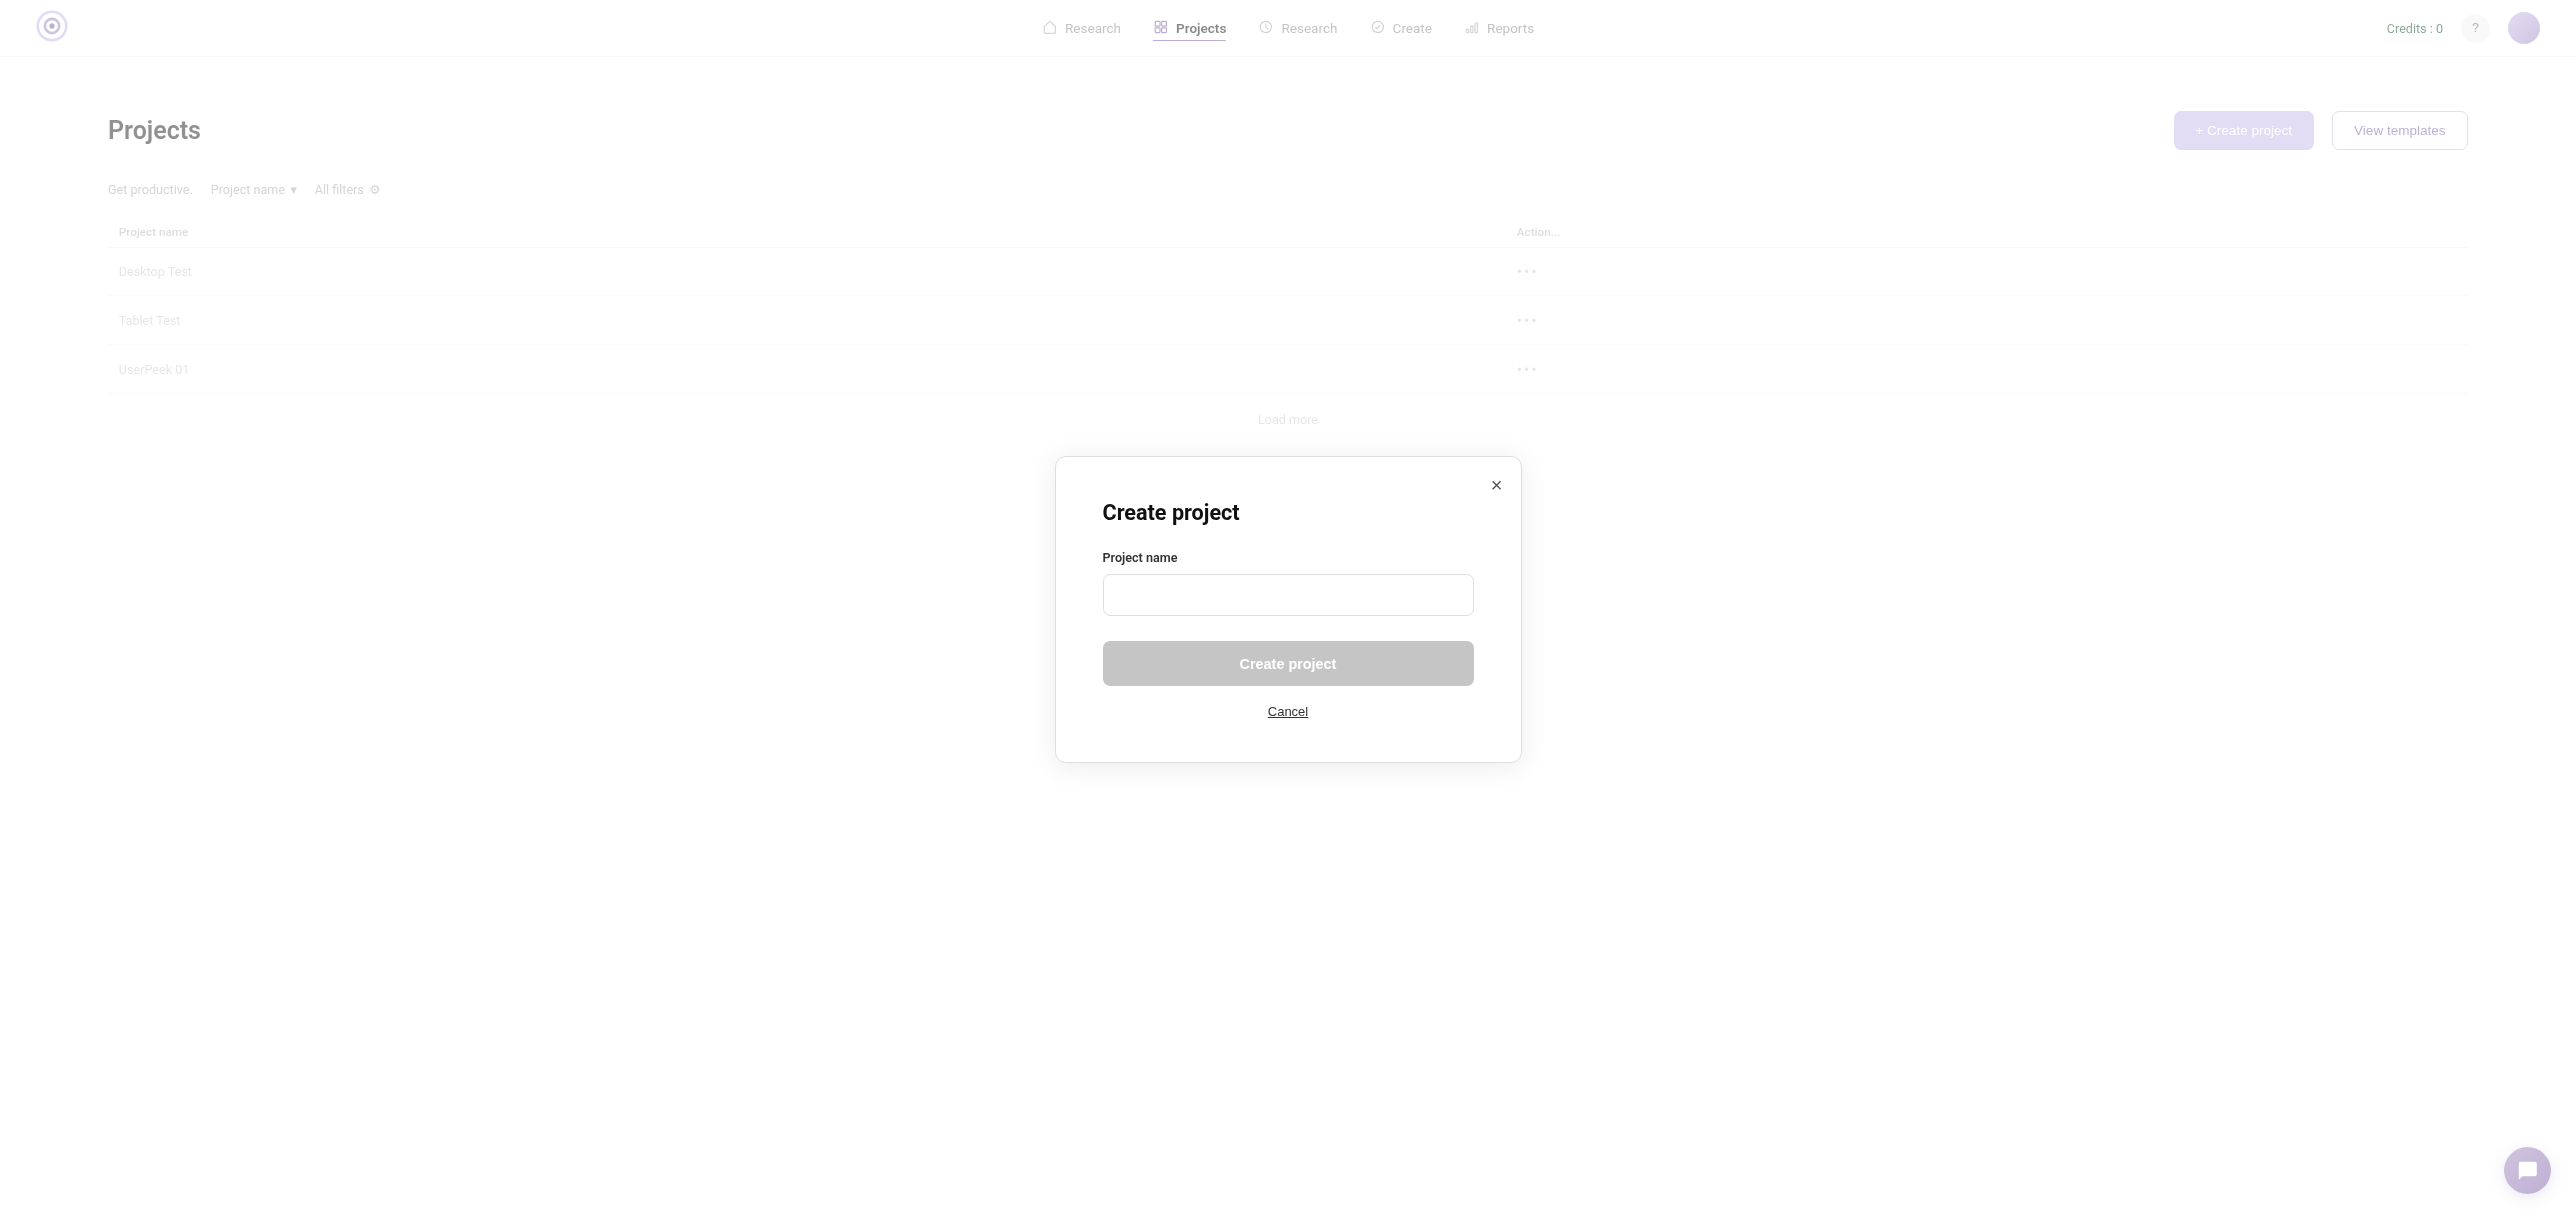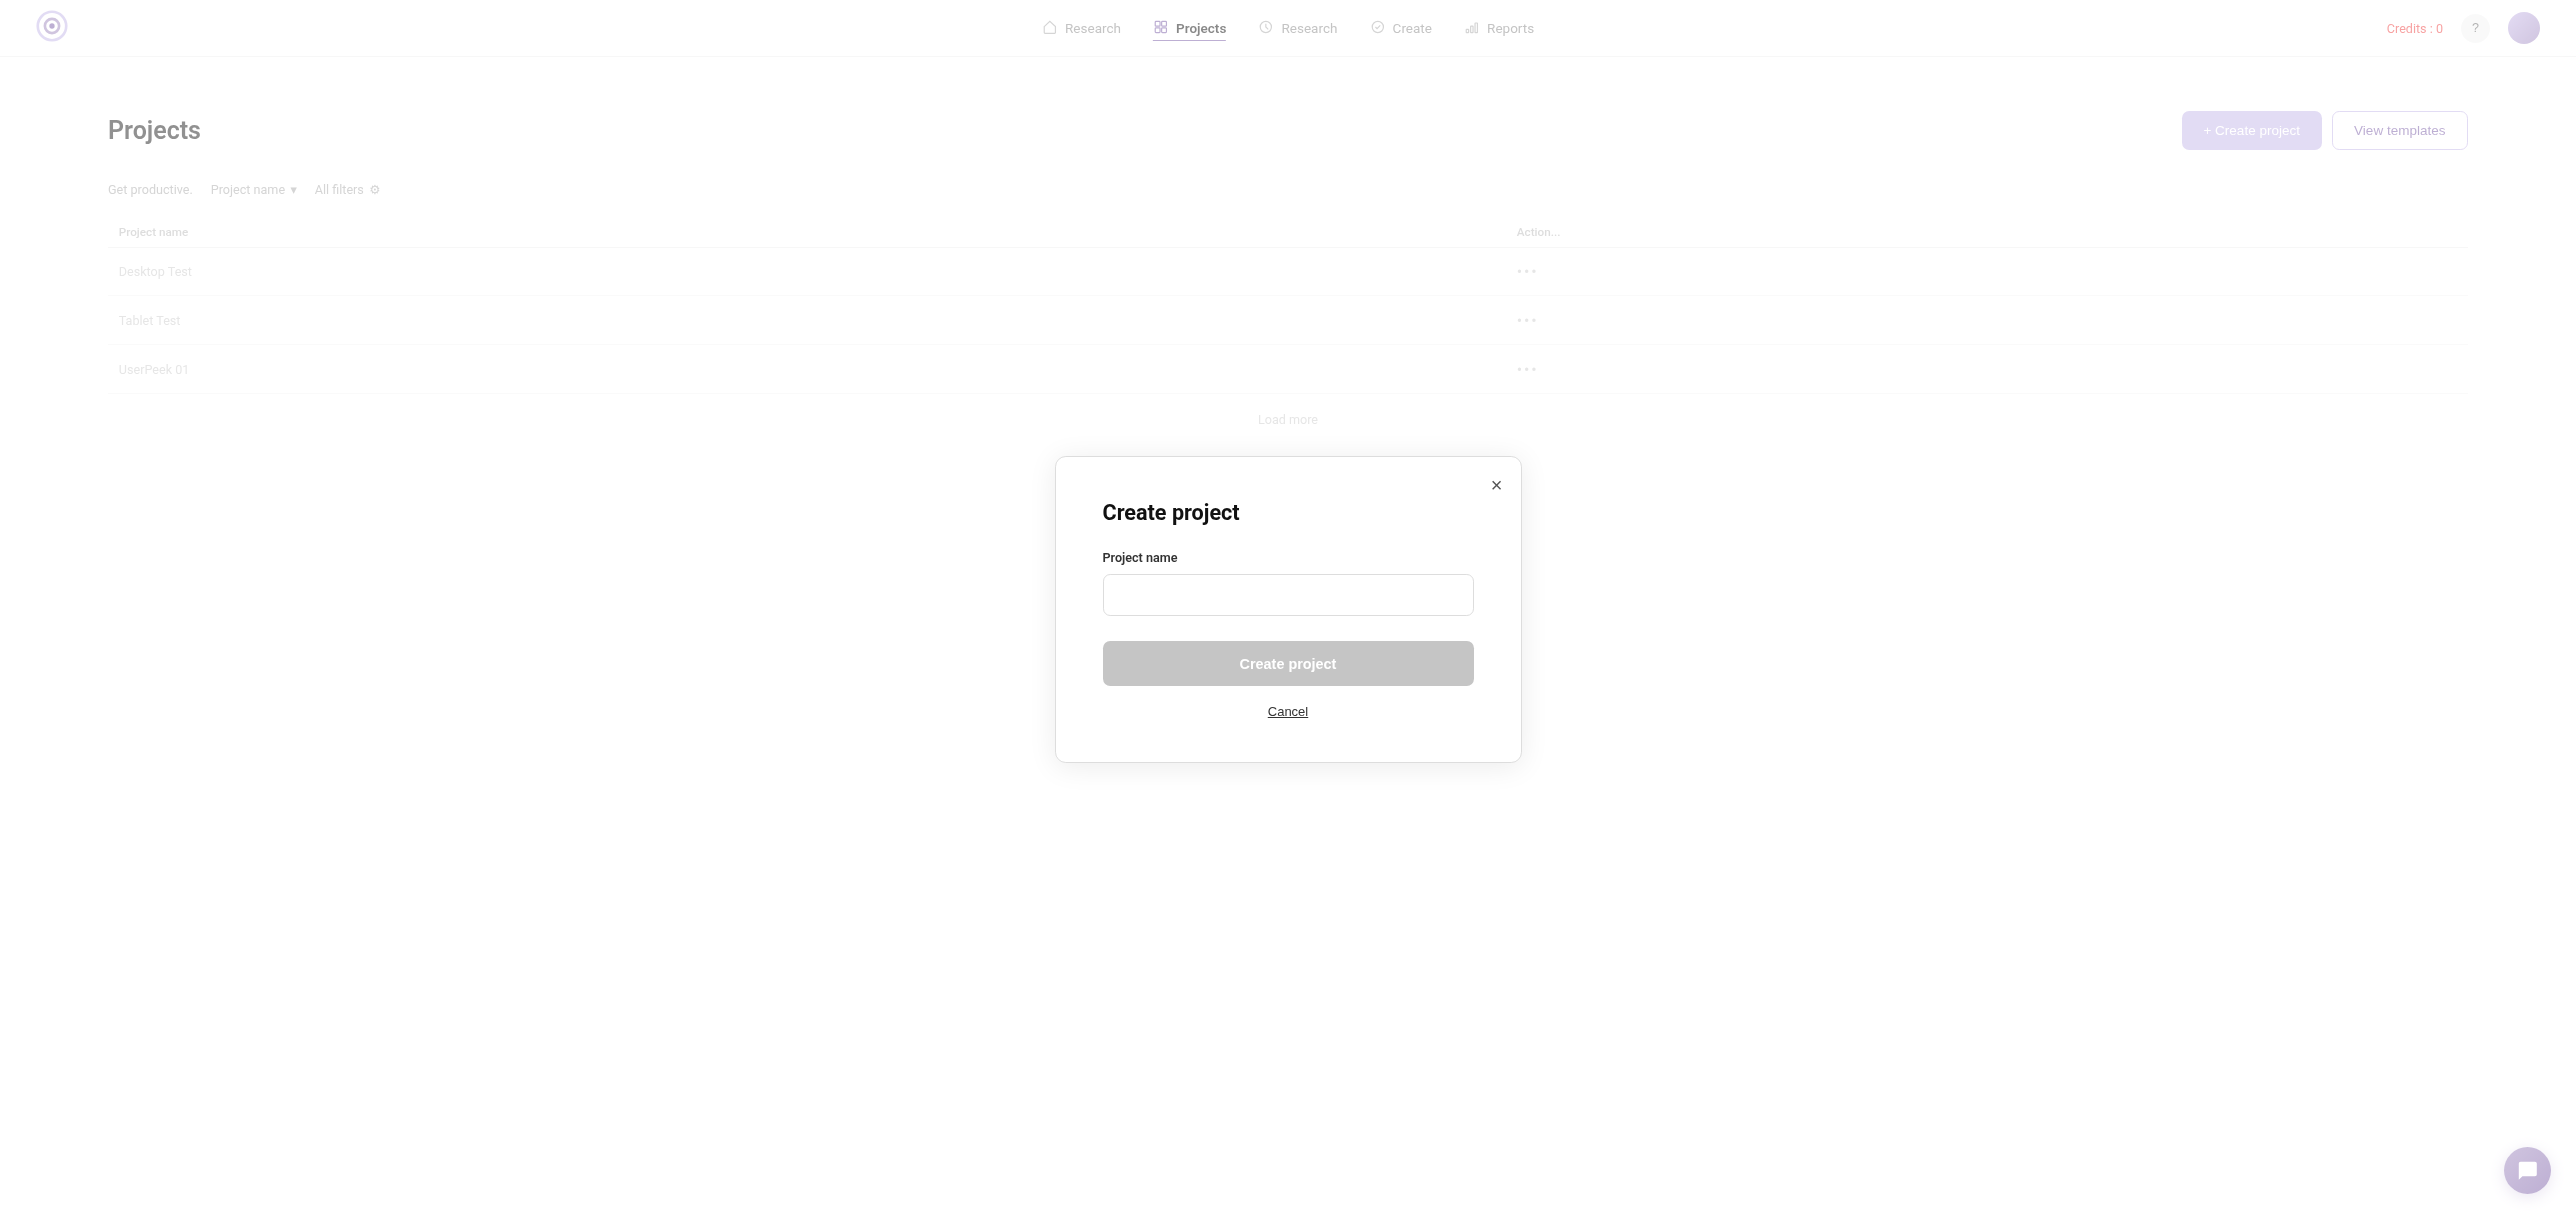--- a/index.html
+++ b/index.html
@@ -49,21 +49,21 @@
       padding-bottom: 1.8px;
     }
     .nav-item svg { width: 16px; height: 16px; }
     .nav-right {
       display: flex;
       align-items: center;
       gap: 18px;
     }
     .credits-link {
       font-size: 12.6px;
-      color: #ef4444;
+      color: #14532d;
       cursor: pointer;
       text-decoration: none;
     }
     .nav-icon-btn {
       width: 29px;
       height: 29px;
       border-radius: 50%;
       background: #f3f3f3;
       display: flex;
       align-items: center;
@@ -92,21 +92,21 @@
       justify-content: space-between;
       margin-bottom: 32px;
     }
     .page-title {
       font-size: 25px;
       font-weight: 600;
       color: #222;
     }
     .header-actions {
       display: flex;
-      gap: 10px;
+      gap: 18px;
     }
     .btn-create {
       background: #c5b8e8;
       color: #fff;
       border: none;
       border-radius: 7.2px;
       padding: 10.8px 21.6px;
       font-size: 13.5px;
       cursor: pointer;
       font-weight: 500;

